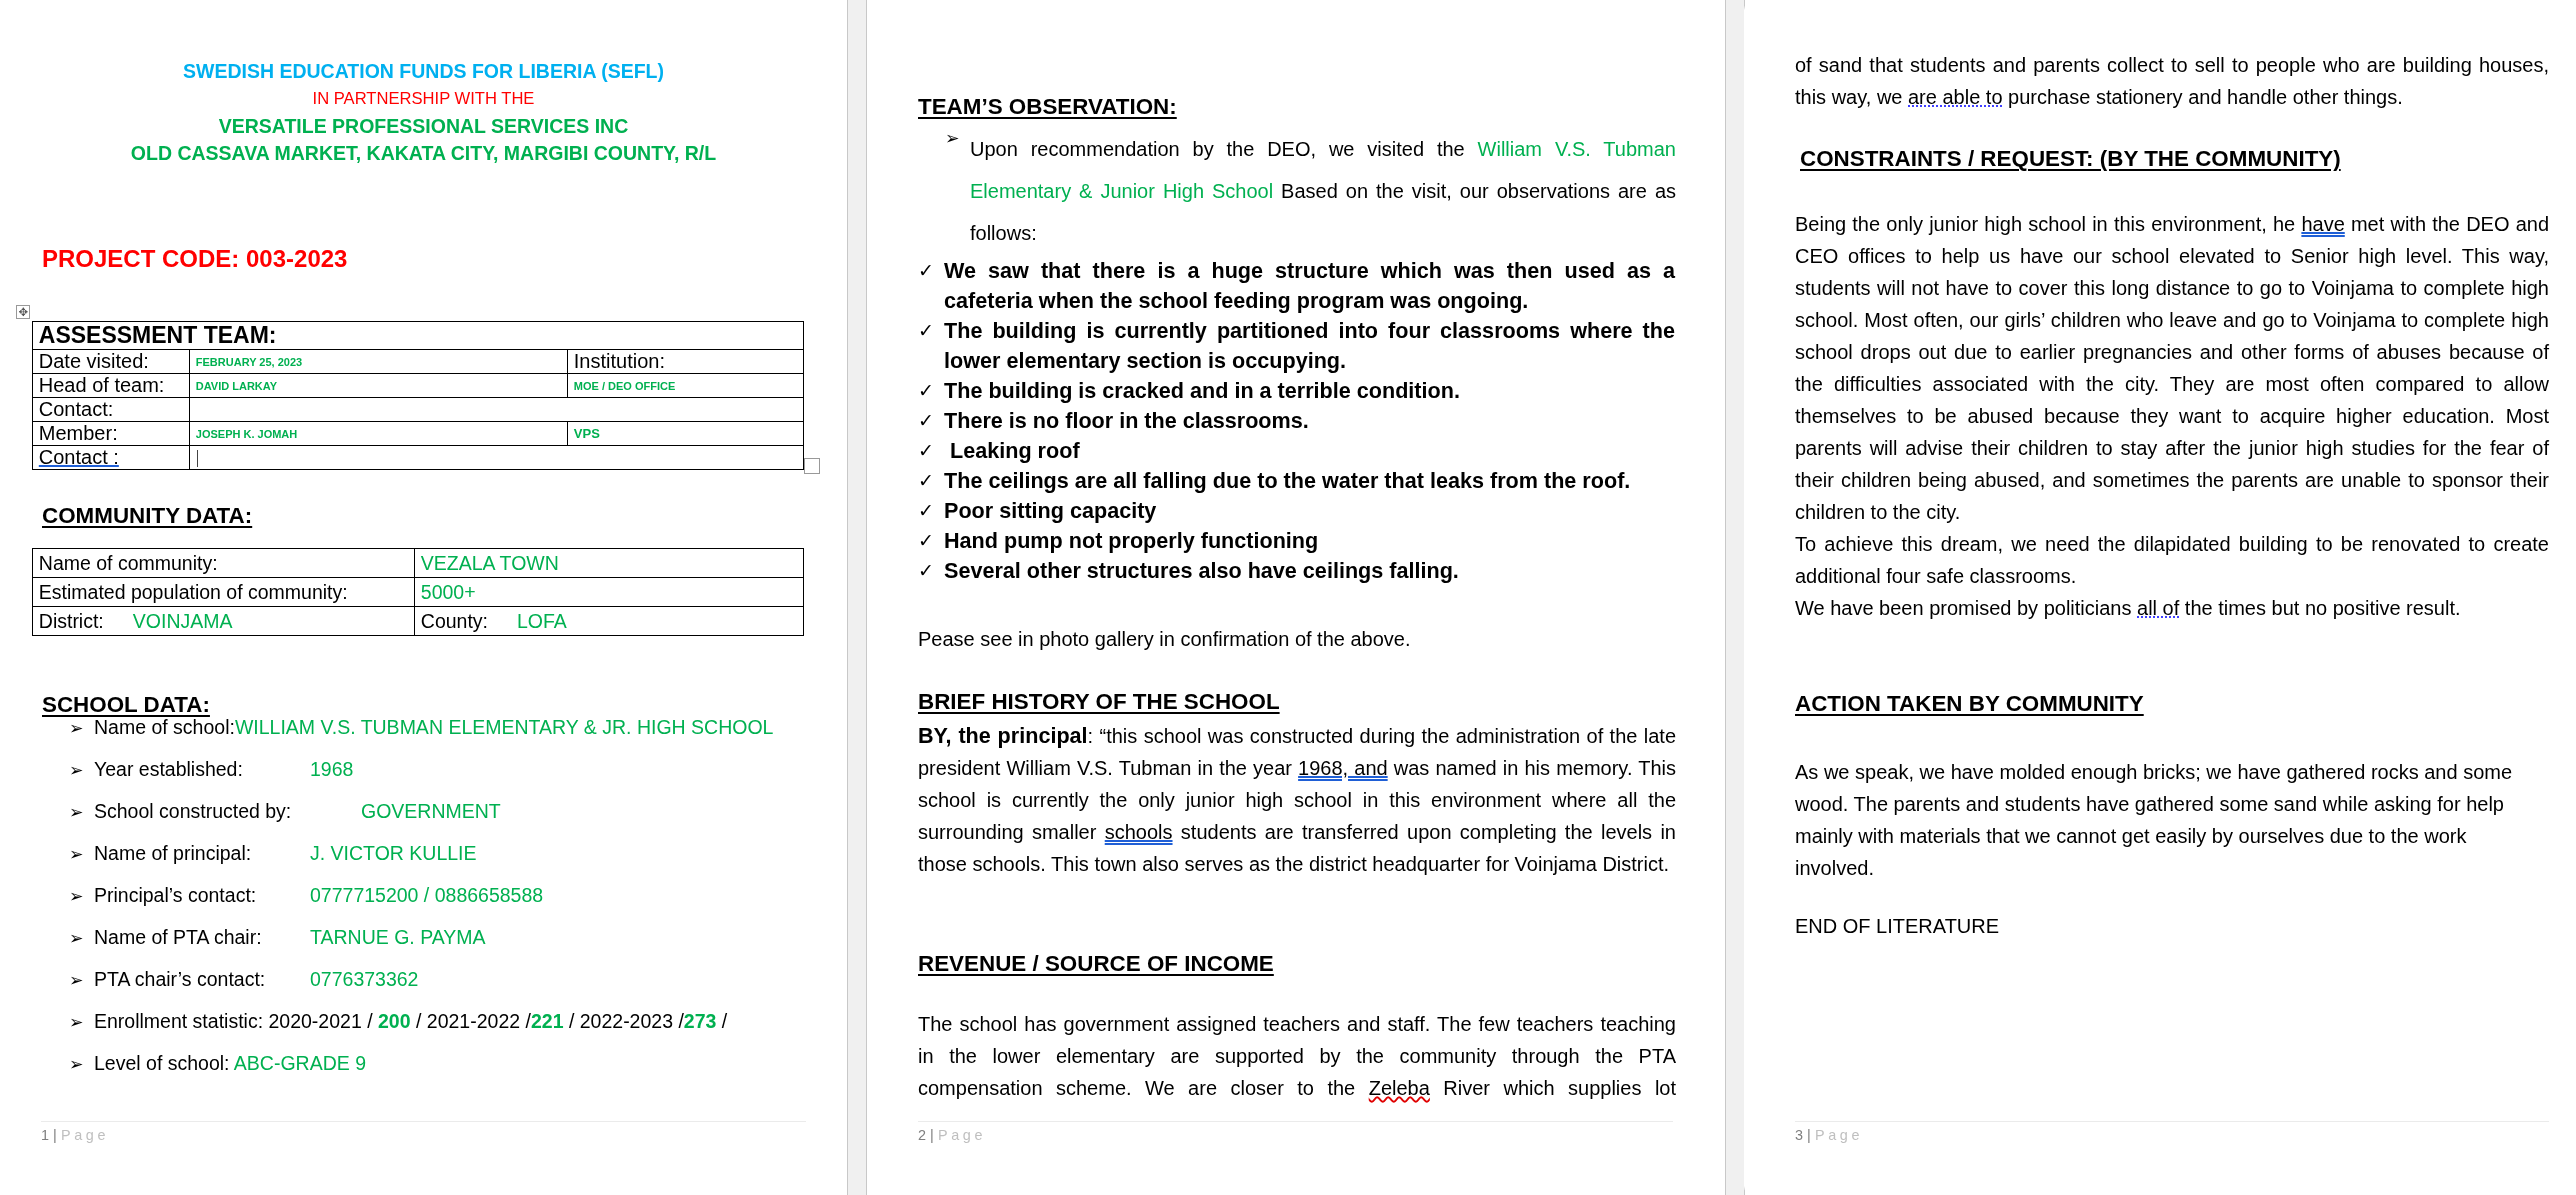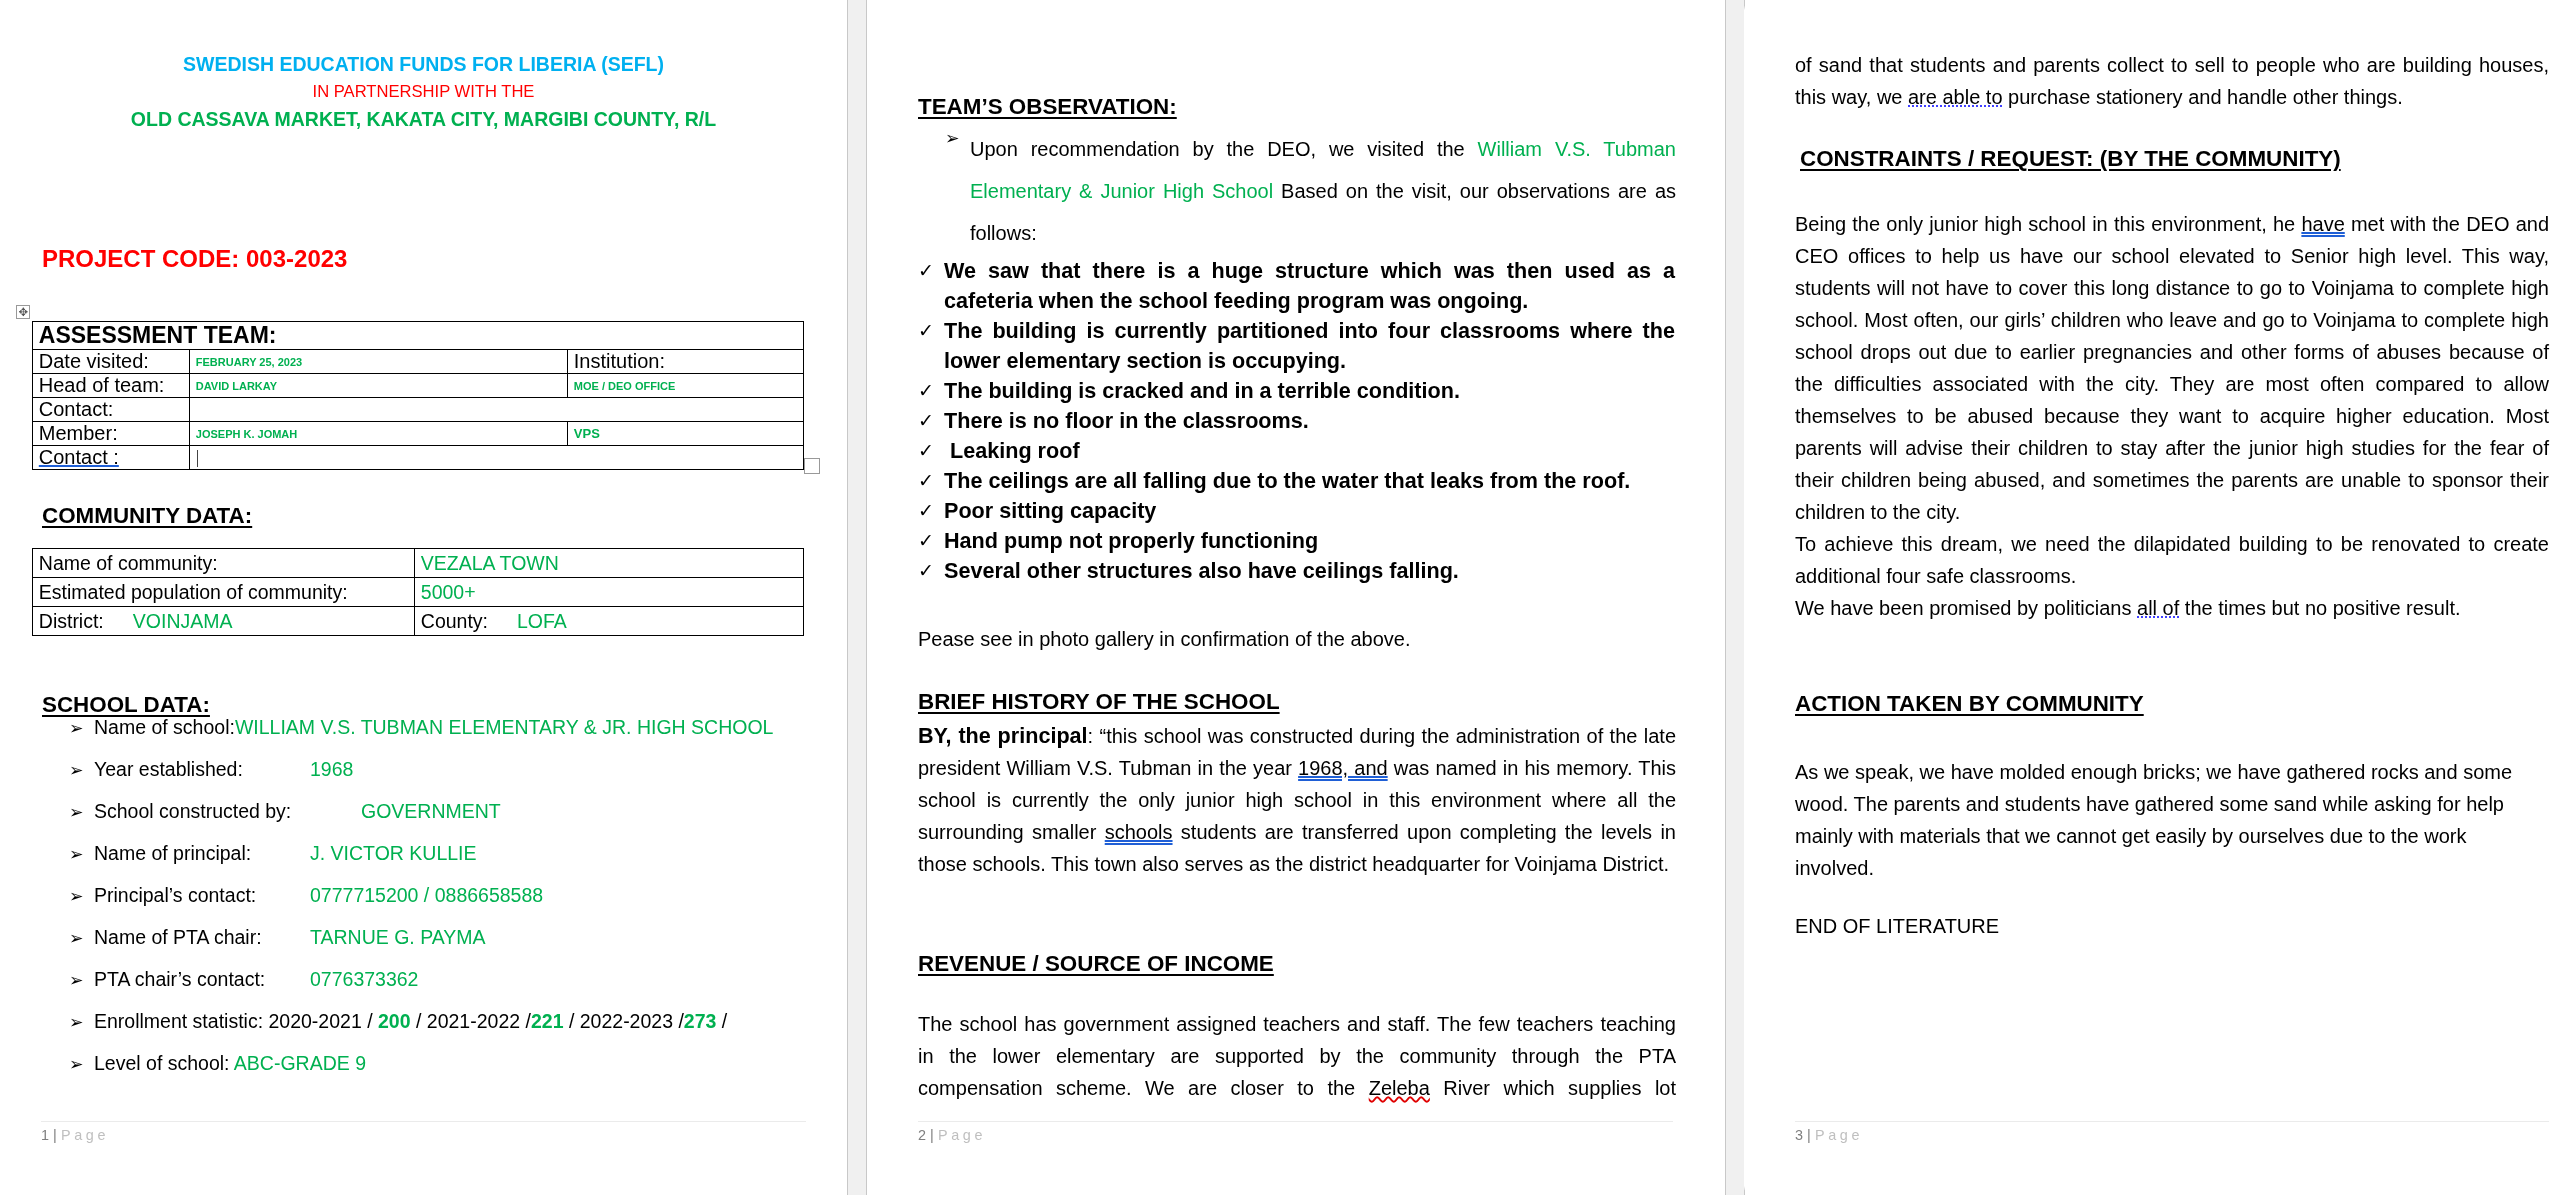--- a/index.html
+++ b/index.html
@@ -15,21 +15,21 @@
   .cyan { color: #00b0f0; }
   .bold { font-weight: bold; }
 
   .body-text { font-family: "Liberation Sans", sans-serif; font-size: 20px; line-height: 32px; }
   .justify { text-align: justify; }
 
   .heading-u { font-family: "Liberation Sans", sans-serif; font-weight: bold; font-size: 22.4px;
                text-decoration: underline; text-decoration-thickness: 2.2px; text-underline-offset: 2.9px; }
 
   
-  .p1-header { position: absolute; left: 0; width: 847px; text-align: center; font-weight: bold; }
+  .p1-header { position: absolute; left: 0; width: 847px; text-align: center; font-weight: bold; margin-top: 7px; }
   .p1-line { font-size: 19.5px; line-height: 27.4px; }
   .p1-line.small { font-size: 16.6px; font-weight: normal; }
 
   .proposal-title { position: absolute; left: 0; width: 847px; top: 201px; text-align: center;
                     font-size: 22.4px; font-weight: bold; font-style: italic; text-decoration: underline; }
   .project-code { position: absolute; left: 42px; top: 245px; font-size: 24px; font-weight: bold; color: #ff0000; }
 
   .move-handle { position: absolute; left: 16px; top: 305px; width: 14.4px; height: 14.4px;
                  border: 0.7px solid #999; background: #fff; font-size: 11.5px; line-height: 13px;
                  text-align: center; color: #555; }
@@ -92,20 +92,21 @@
   .action-body { top: 756px; }
   .end-lit { top: 915px; font-size: 20px; }
 </style>
 </head>
 <body>
 
 <div class="page" style="left:0;width:847px;">
   <div class="p1-header" style="top:51px;">
     <div class="p1-line cyan">SWEDISH EDUCATION FUNDS FOR LIBERIA (SEFL)</div>
     <div class="p1-line small red">IN PARTNERSHIP WITH THE</div>
+    <div class="p1-line green">VERSATILE PROFESSIONAL SERVICES INC</div>
     <div class="p1-line green">OLD CASSAVA MARKET, KAKATA CITY, MARGIBI COUNTY, R/L</div>
   </div>
 
   <div class="project-code">PROJECT CODE: 003-2023</div>
 
   <div class="move-handle">✥</div>
 
   <table class="team-table">
     <tbody>
         <tr>

